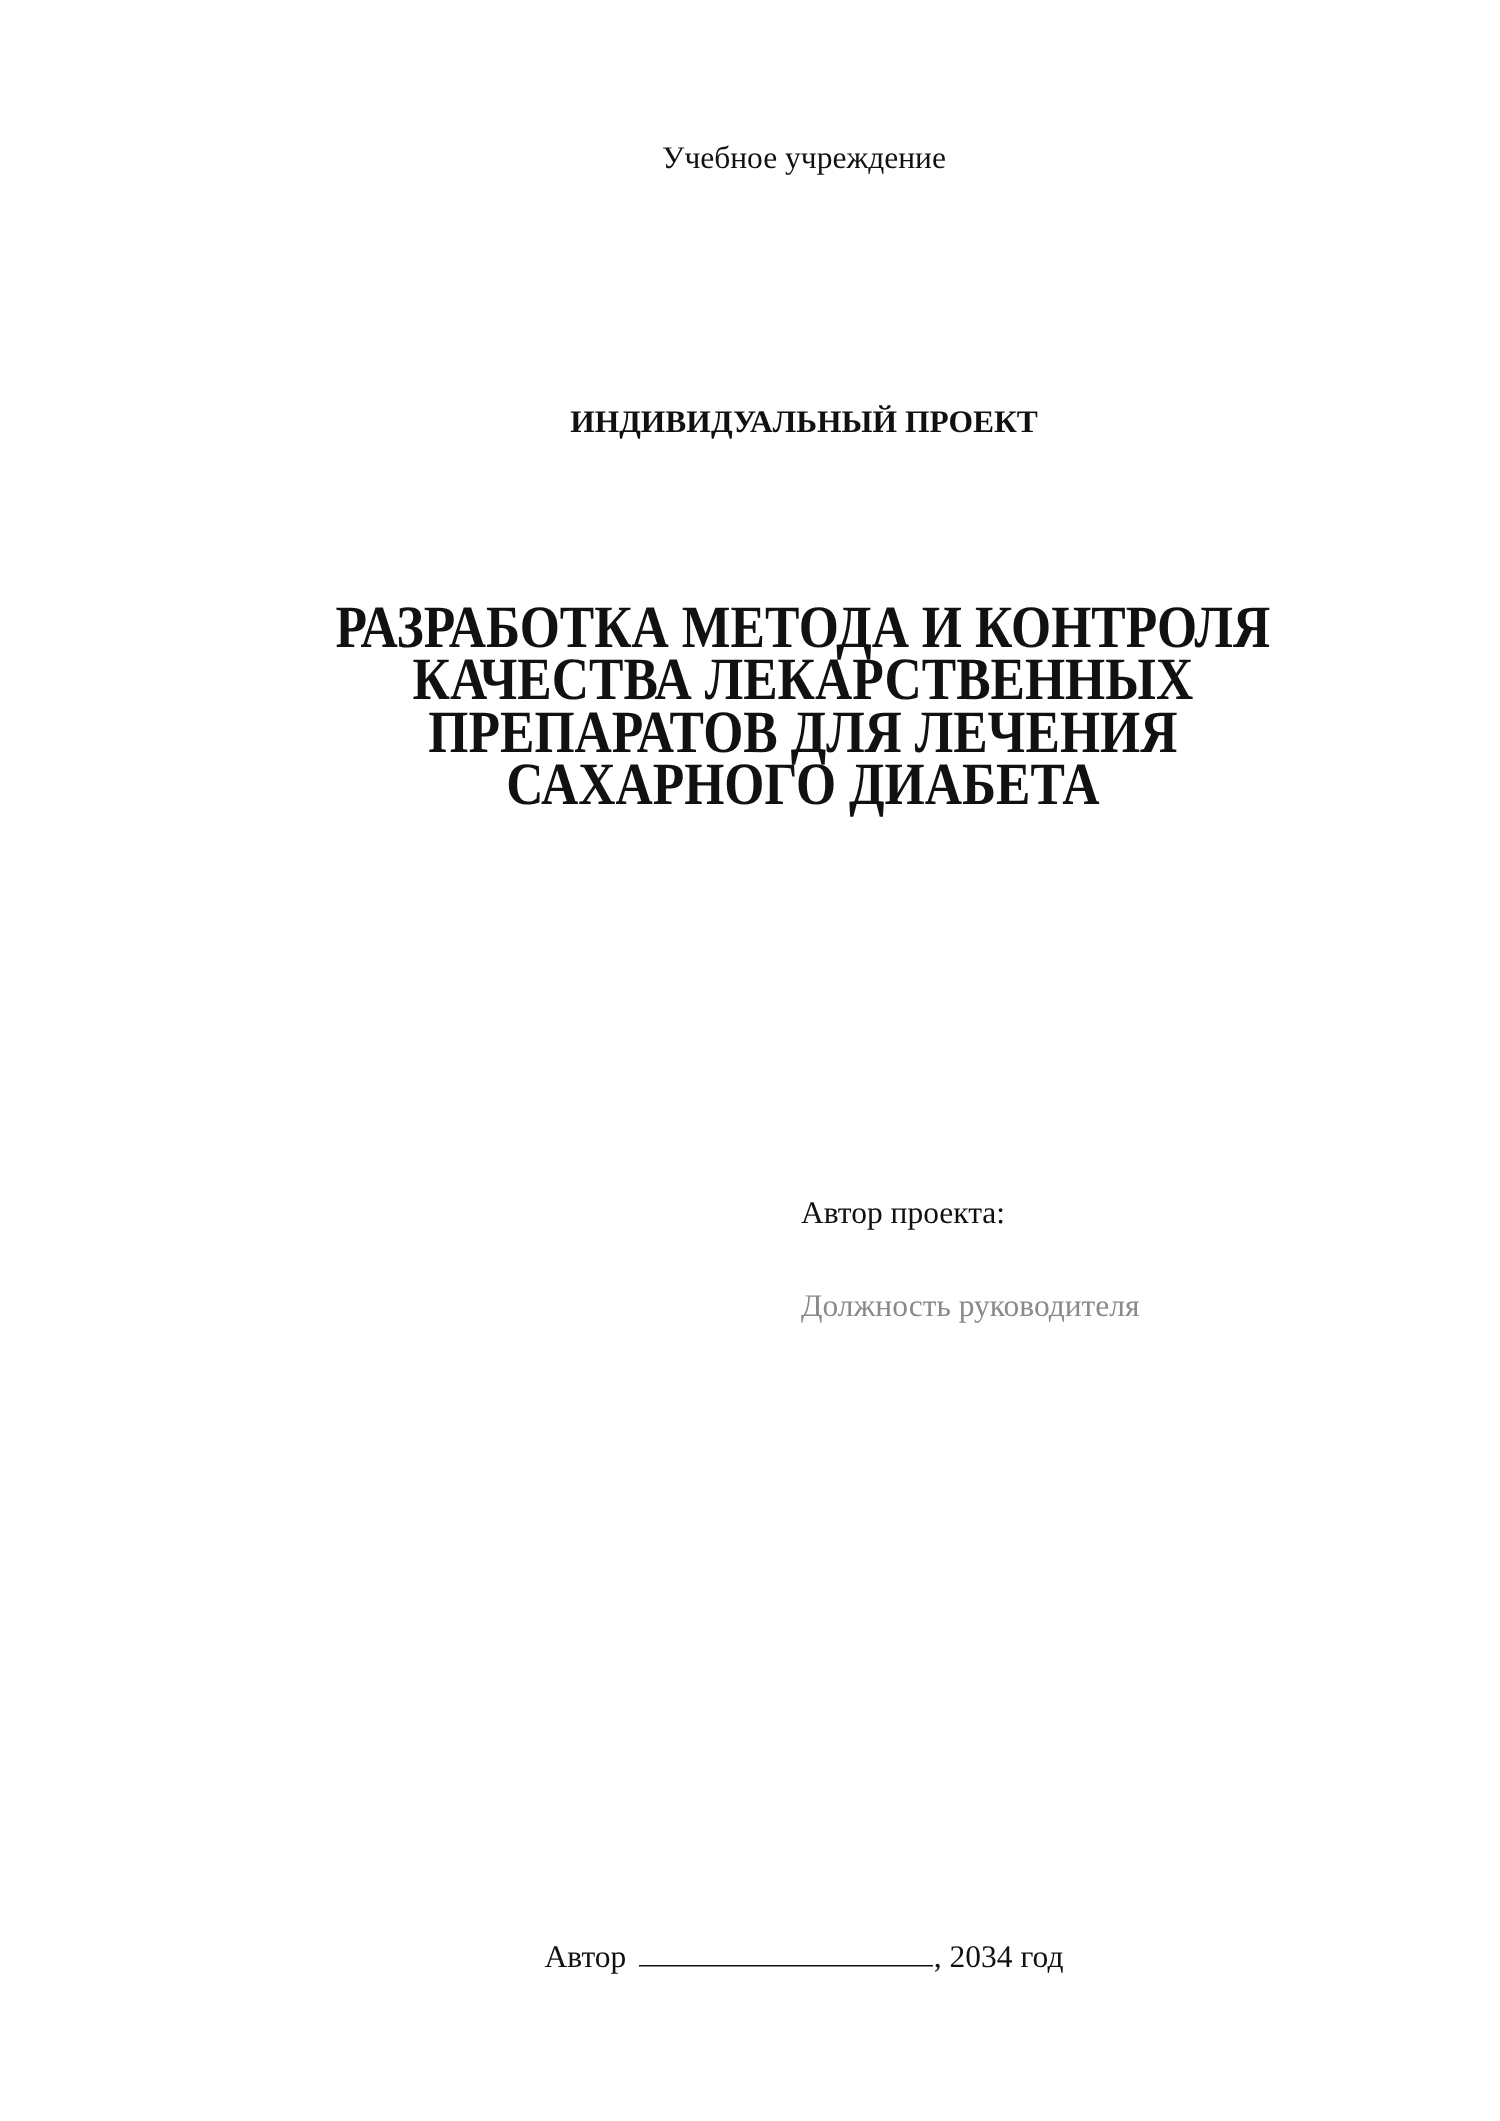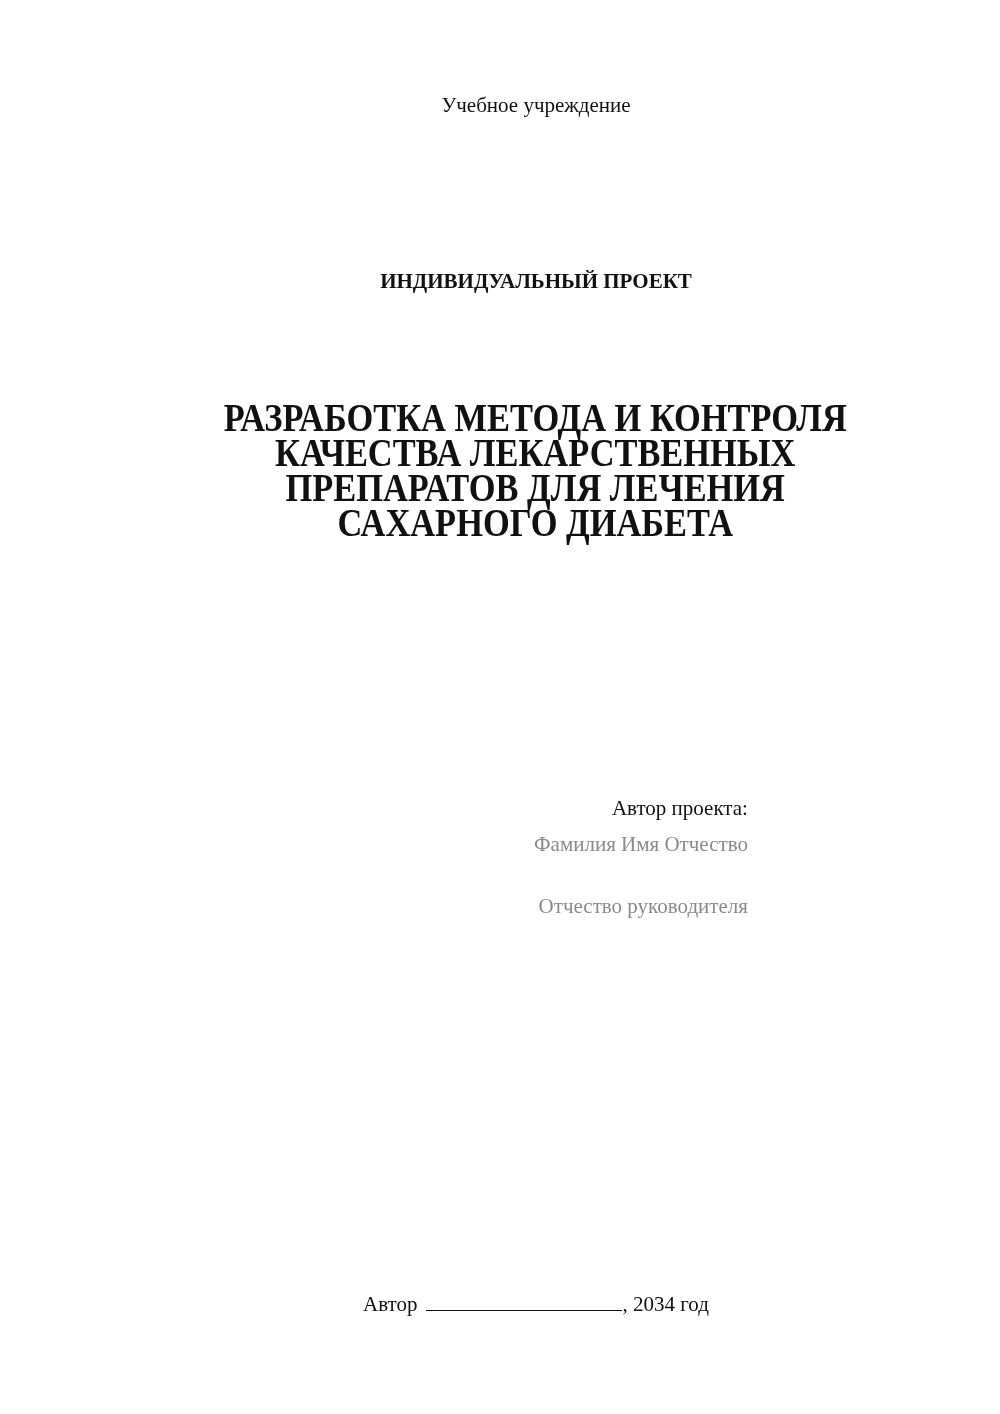--- a/index.html
+++ b/index.html
@@ -60,21 +60,20 @@
     }
     .title-line {
       display: block;
     }
     .credits {
       position: absolute;
       left: 534px;
       top: 790px;
       font-size: 21px;
       line-height: 36px;
-      text-align: right;
     }
     .credits .label { color: #111111; }
     .credits .value { color: #8a8a8a; }
     .credits .gap { height: 26px; }
     .footer {
       position: absolute;
       top: 1290px;
       left: 0;
       width: 1072px;
       text-align: center;
@@ -103,22 +102,21 @@
     <div class="title">
       <span class="title-line">РАЗРАБОТКА МЕТОДА И КОНТРОЛЯ</span>
       <span class="title-line">КАЧЕСТВА ЛЕКАРСТВЕННЫХ</span>
       <span class="title-line">ПРЕПАРАТОВ ДЛЯ ЛЕЧЕНИЯ</span>
       <span class="title-line">САХАРНОГО ДИАБЕТА</span>
     </div>
   </div>
 
   <div class="credits">
     <div class="label">Автор проекта:</div>
-    <div class="value">Фамилия Имя Отчество</div>
     <div class="gap"></div>
-    <div class="value">Отчество руководителя</div>
+    <div class="value">Должность руководителя</div>
   </div>
 
   <div class="footer">
     <span>Автор</span><span class="blank"></span><span>, 2034 год</span>
   </div>
 
 </div>
 
 </body></html>

